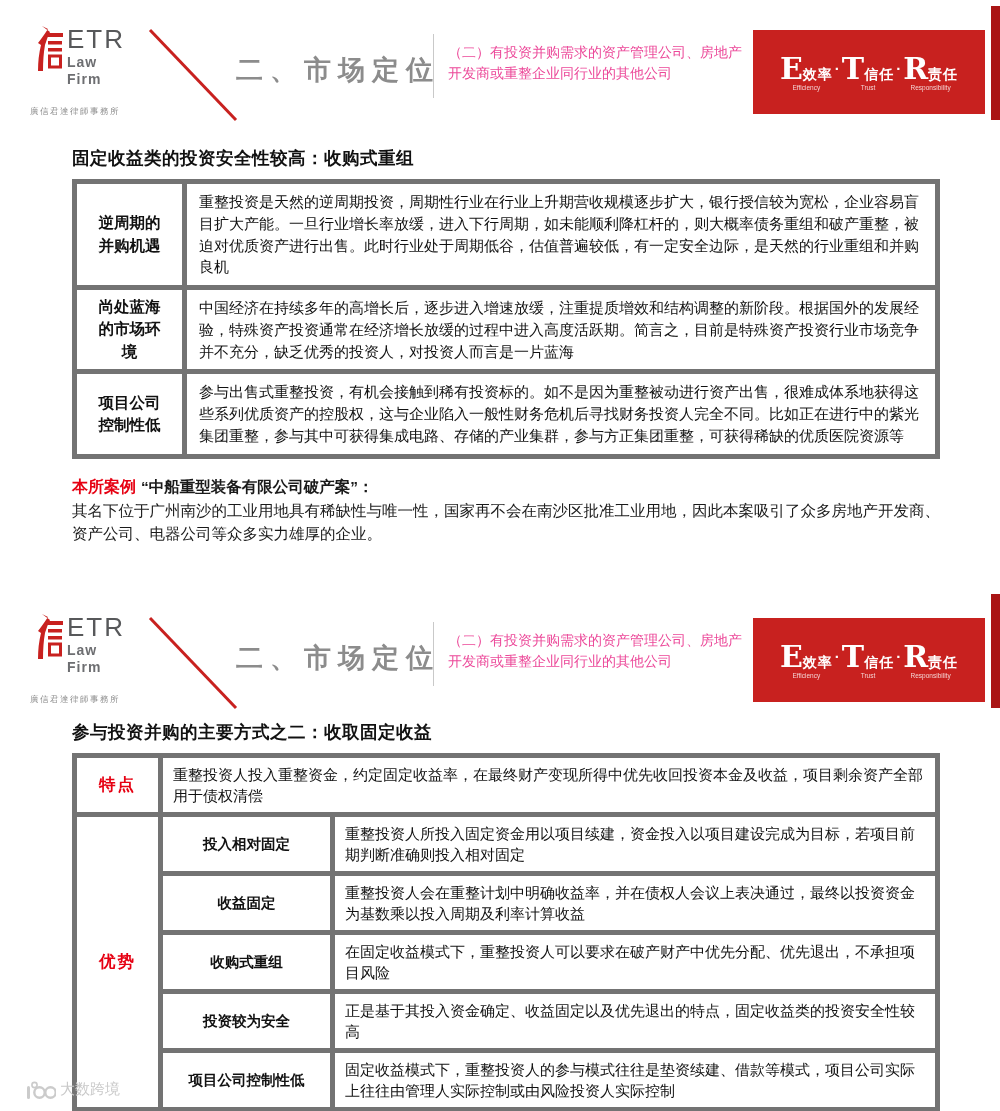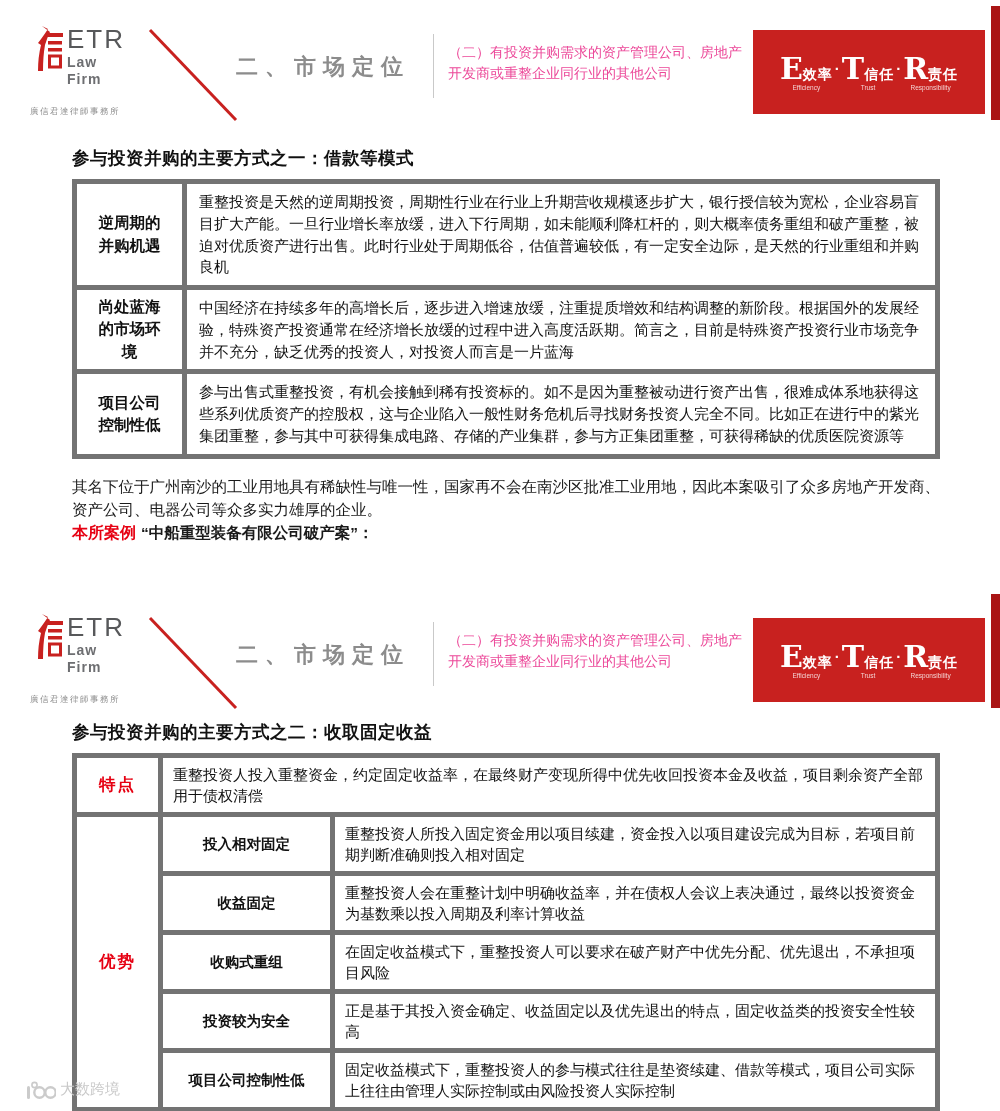--- a/index.html
+++ b/index.html
@@ -12,21 +12,21 @@
 
   
   .hdr{position:relative;height:130px}
   .logo{position:absolute;left:30px;top:26px}
   .logo-row{display:flex;align-items:flex-start;gap:3px}
   .logo-text{display:flex;flex-direction:column;line-height:1}
   .logo-etr{font-size:26px;font-weight:normal;color:#57585a;letter-spacing:2px}
   .logo-law,.logo-firm{font-size:14px;font-weight:bold;color:#6d6e71;margin-top:3px;letter-spacing:1px}
   .logo-cn{margin-top:20px;font-size:8.5px;color:#8a8a8a;letter-spacing:1.5px;white-space:nowrap}
   .diag{position:absolute;left:147px;top:28px}
-  .hdr-title{position:absolute;left:236px;top:52px;font-size:22px;font-weight:bold;color:#8c8c8c;letter-spacing:7px;white-space:nowrap}
+  .hdr-title{position:absolute;left:236px;top:52px;font-size:27px;font-weight:bold;color:#8c8c8c;letter-spacing:7px;white-space:nowrap}
   .vdiv{position:absolute;left:433px;top:34px;width:1px;height:64px;background:#c9c9c9}
   .hdr-sub{position:absolute;left:448px;top:42px;width:302px;font-size:14px;line-height:1.5;color:#ec4899}
   .brand{position:absolute;left:753px;top:30px;width:232px;height:84px;background:#c8211f;display:flex;align-items:center;justify-content:center;color:#fff}
   .brand-group{display:flex;flex-direction:column;align-items:center;margin:0 1px}
   .brand-line{display:flex;align-items:baseline}
   .brand-letter{font-family:"DejaVu Serif",serif;font-size:30px;font-weight:bold;line-height:1}
   .brand-cn{font-size:14px;font-weight:bold;letter-spacing:1px}
   .brand-en{font-size:6.5px;opacity:.8;margin-top:0}
   .brand-dot{font-size:15px;font-weight:bold;margin:0 1px;align-self:center;padding-bottom:8px}
   .stripe{position:absolute;right:0;top:6px;width:9px;height:114px;background:#aa1515}
@@ -99,21 +99,21 @@
               <span class="brand-letter">R</span>
               <span class="brand-cn">责任</span>
             </div>
           <div class="brand-en">Responsibility</div>
         </div>
       </div>
       <div class="stripe"></div>
     </header>
 
     <div class="content">
-      <div class="sec-heading">参与投资并购的主要方式之一：借款等模式</div>
+      <div class="sec-heading">固定收益类的投资安全性较高：收购式重组</div>
       <table class="t t1">
         <colgroup>
             <col style="width:110px">
             <col>
           </colgroup>
         <tbody>
           <tr>
             <td class="lbl">逆周期的并购机遇</td>
             <td>重整投资是天然的逆周期投资，周期性行业在行业上升期营收规模逐步扩大，银行授信较为宽松，企业容易盲目扩大产能。一旦行业增长率放缓，进入下行周期，如未能顺利降杠杆的，则大概率债务重组和破产重整，被迫对优质资产进行出售。此时行业处于周期低谷，估值普遍较低，有一定安全边际，是天然的行业重组和并购良机</td>
           </tr>
@@ -121,24 +121,24 @@
             <td class="lbl">尚处蓝海的市场环境</td>
             <td>中国经济在持续多年的高增长后，逐步进入增速放缓，注重提质增效和结构调整的新阶段。根据国外的发展经验，特殊资产投资通常在经济增长放缓的过程中进入高度活跃期。简言之，目前是特殊资产投资行业市场竞争并不充分，缺乏优秀的投资人，对投资人而言是一片蓝海</td>
           </tr>
           <tr>
             <td class="lbl">项目公司控制性低</td>
             <td>参与出售式重整投资，有机会接触到稀有投资标的。如不是因为重整被动进行资产出售，很难成体系地获得这些系列优质资产的控股权，这与企业陷入一般性财务危机后寻找财务投资人完全不同。比如正在进行中的紫光集团重整，参与其中可获得集成电路、存储的产业集群，参与方正集团重整，可获得稀缺的优质医院资源等</td>
           </tr>
         </tbody>
       </table>
       <div class="case">
-        <div>其名下位于广州南沙的工业用地具有稀缺性与唯一性，国家再不会在南沙区批准工业用地，因此本案吸引了众多房地产开发商、资产公司、电器公司等众多实力雄厚的企业。</div>
         <div>
           <span class="case-tag">本所案例</span><span class="case-title">“中船重型装备有限公司破产案”：</span>
         </div>
+        <div>其名下位于广州南沙的工业用地具有稀缺性与唯一性，国家再不会在南沙区批准工业用地，因此本案吸引了众多房地产开发商、资产公司、电器公司等众多实力雄厚的企业。</div>
       </div>
     </div>
   </section>
 
   <section class="slide" id="slide2">
     <header class="hdr">
       <div class="logo">
         <div class="logo-row">
           <svg width="34" height="46" viewBox="0 0 34 46">
             <path d="M12 0 L18 3 Q12 12 8 17 L11 19 Q8 31 8 45 L13 45 Q13 30 15 19 Q17 12 20 6 Z" fill="#c8211f"></path>

